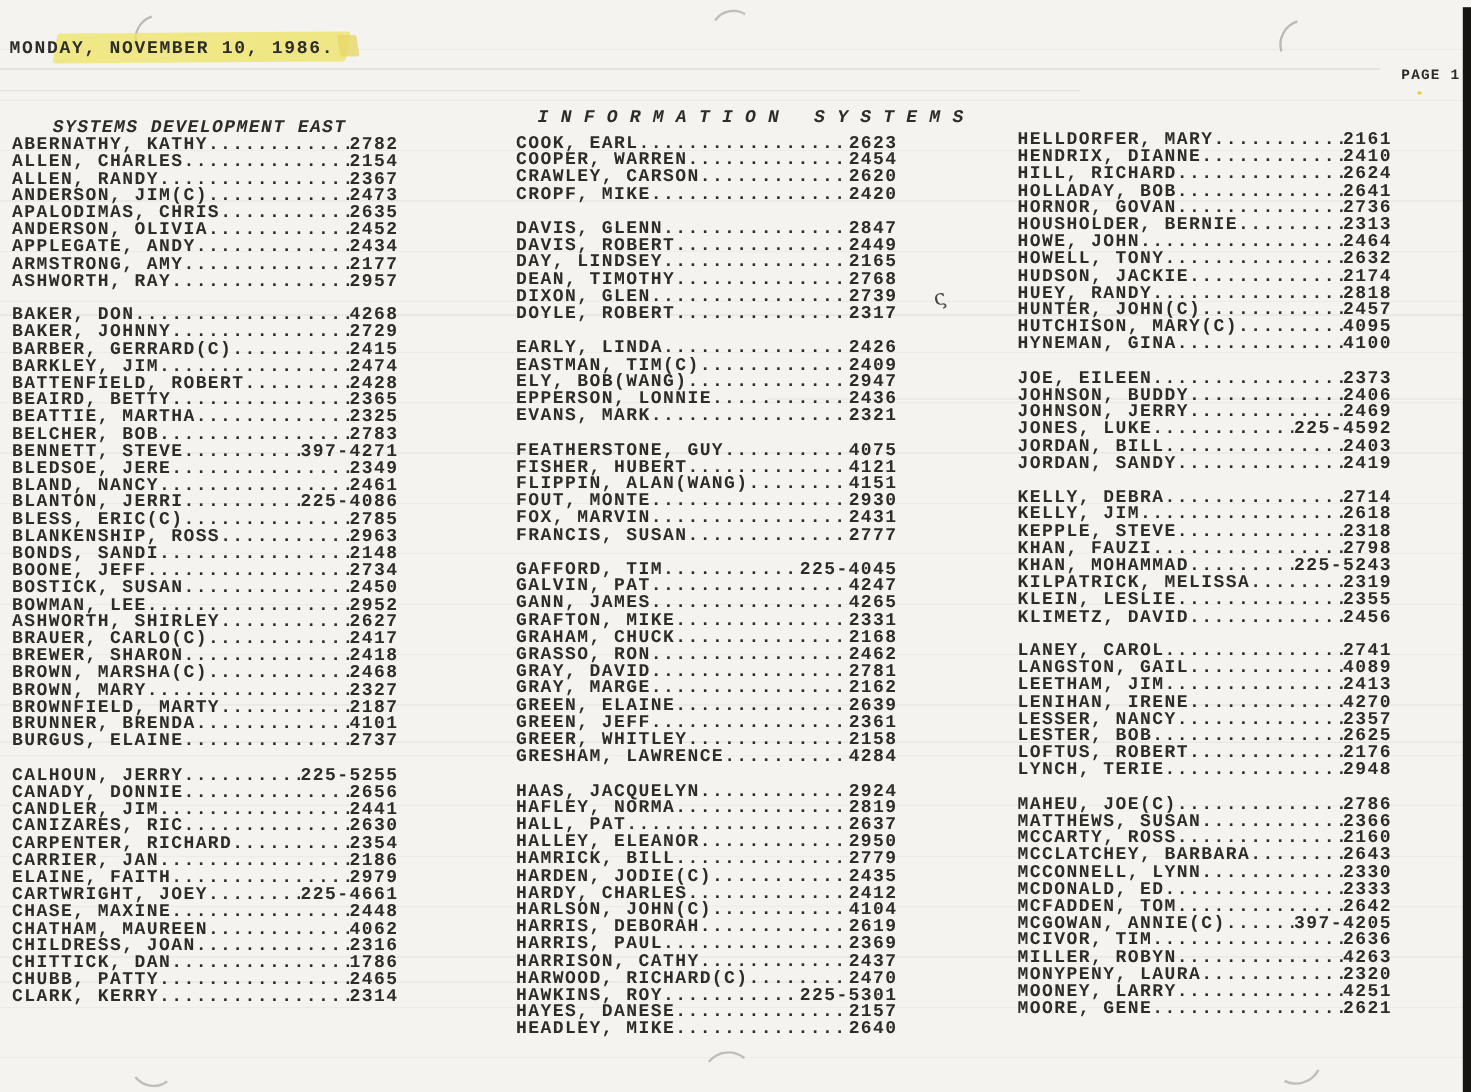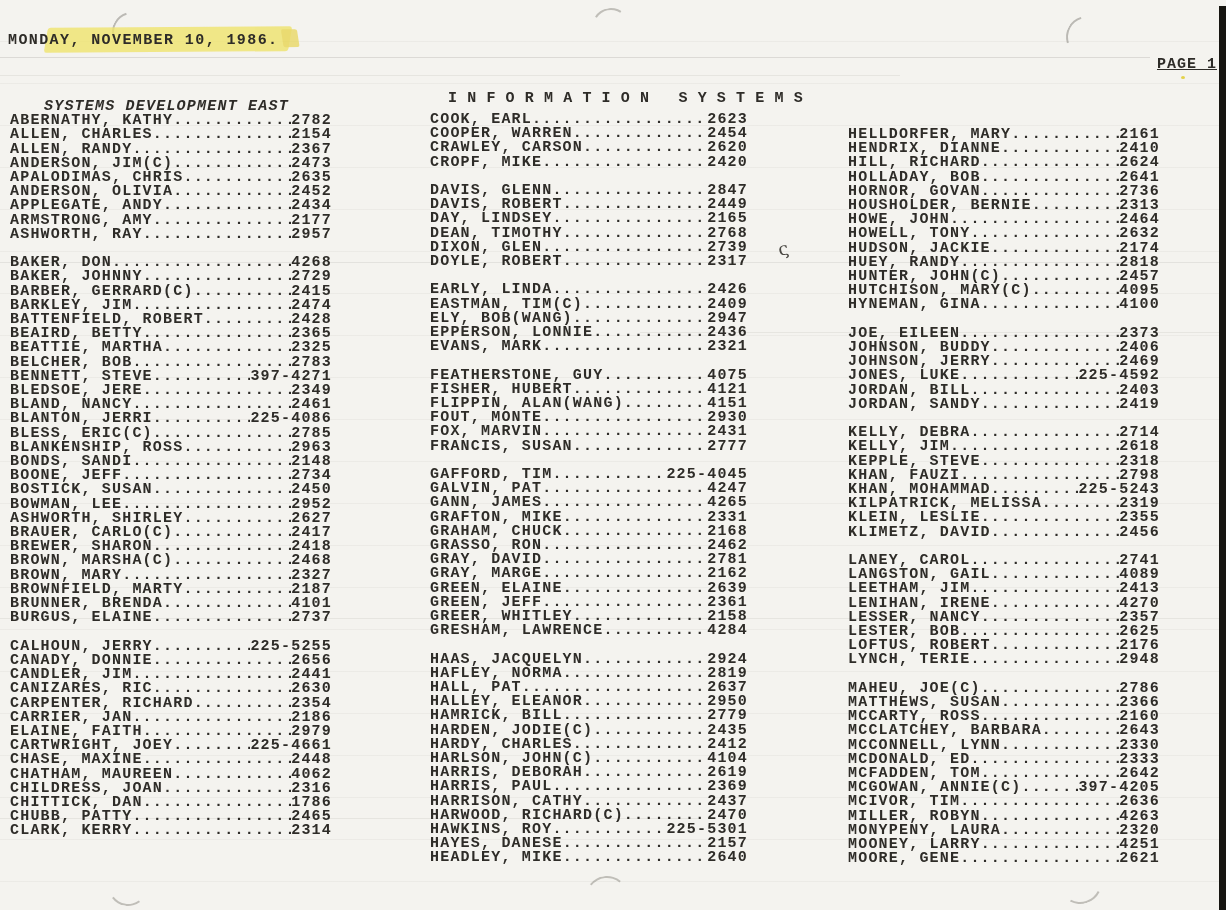--- a/index.html
+++ b/index.html
@@ -26,28 +26,28 @@
   .s3{top:262px;left:0;width:1226px;background:rgba(110,108,100,0.12);}
   .s4{top:618px;left:0;width:1226px;background:rgba(110,108,100,0.10);}
   .s5{top:332px;left:640px;width:586px;background:rgba(110,108,100,0.10);}
   .s6{top:818px;left:0;width:700px;background:rgba(110,108,100,0.10);}
 
   .date-text{position:absolute;left:8px;top:32px;font-size:15px;letter-spacing:1.4px;z-index:2;white-space:pre;}
   .hl{position:absolute;left:46px;top:27px;width:244px;height:25px;background:var(--hl);
       opacity:.8;transform:skewX(-10deg) rotate(-0.4deg);border-radius:3px;z-index:1;}
   .hl::after{content:"";position:absolute;right:-8px;top:3px;width:16px;height:18px;
       background:#e6d44e;transform:skewX(18deg);opacity:.85;border-radius:2px;}
-  .page-label{position:absolute;top:56px;right:9px;font-size:15px;letter-spacing:1px;white-space:pre;text-decoration:underline;}
-
-  .main-title{position:absolute;left:448px;top:90px;font-size:15px;letter-spacing:0.6px;white-space:pre;}
+  .page-label{position:absolute;top:56px;right:9px;font-size:12px;letter-spacing:1px;white-space:pre;}
+
+  .main-title{position:absolute;left:448px;top:90px;font-size:15px;letter-spacing:0.6px;white-space:pre;font-style:italic;}
 
   .col{position:absolute;}
   .col1{left:10px;top:100px;width:322px;}
   .col2{left:430px;top:113px;width:318px;}
-  .col3{left:848px;top:128px;width:312px;}
+  .col3{left:848px;top:110px;width:312px;}
   .sec-title{line-height:var(--lh);font-size:15px;letter-spacing:1.2px;padding-left:34px;white-space:pre;font-style:italic;}
   .group + .group{margin-top:var(--lh);}
   .entry{display:flex;line-height:var(--lh);font-size:15px;letter-spacing:1.2px;white-space:pre;}
   .nm{flex:0 0 auto;}
   .leader{flex:1 1 auto;overflow:hidden;}
   .leader::before{content:"...................................................";}
   .ext{flex:0 0 auto;}
 
   .hole{position:absolute;border:2px solid transparent;border-radius:50%;pointer-events:none;}
   .h-t1{left:112px;top:12px;width:36px;height:36px;border-left-color:rgba(95,92,84,.38);transform:rotate(28deg);}

